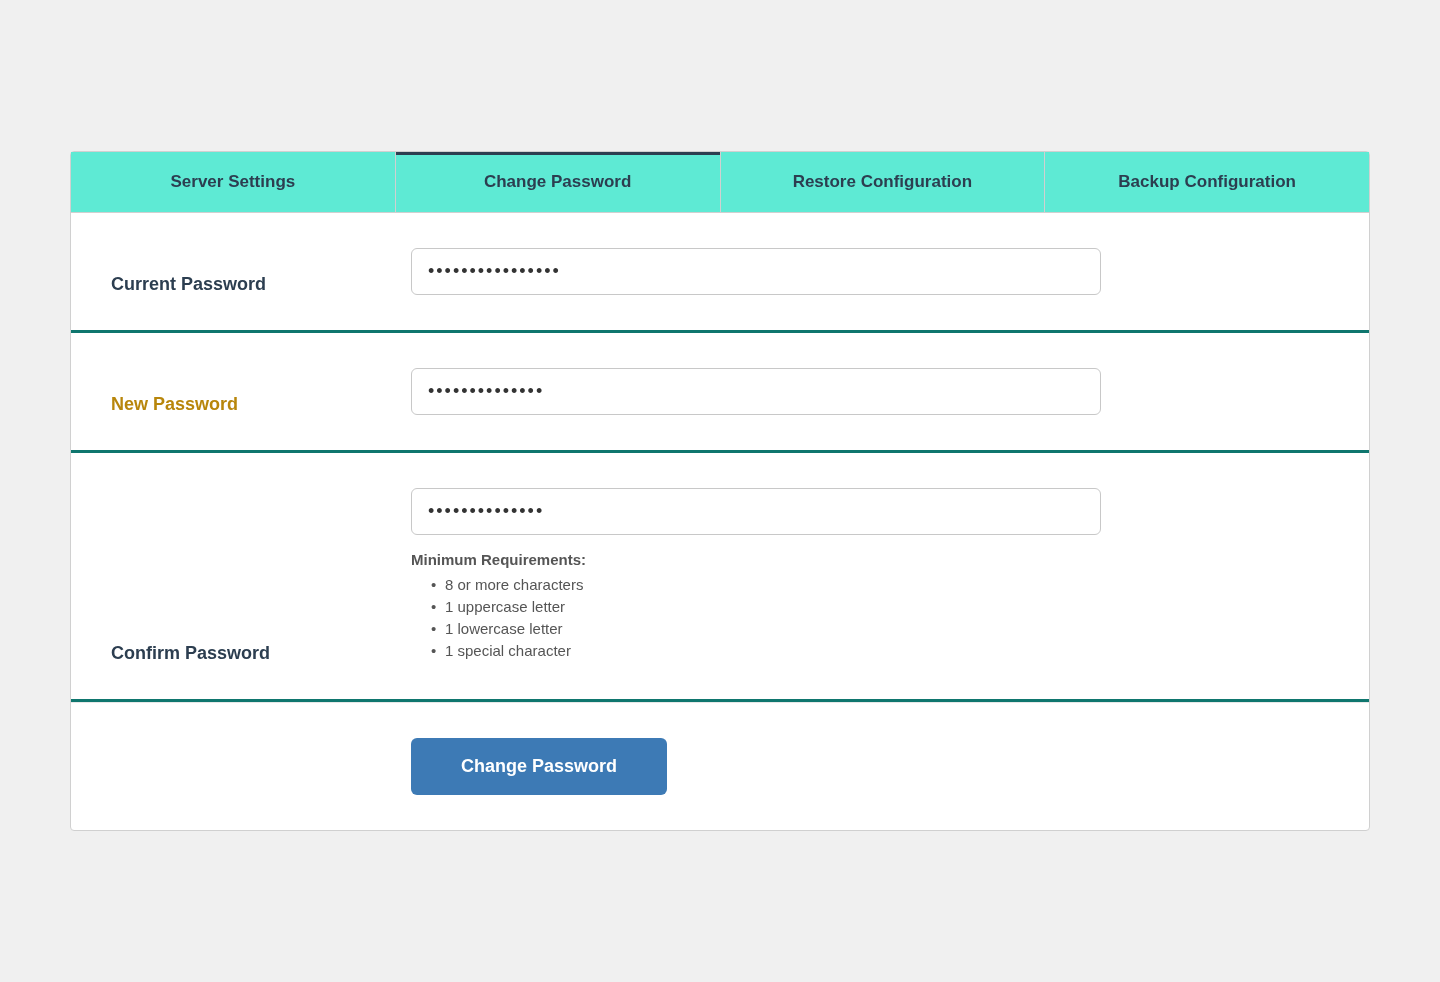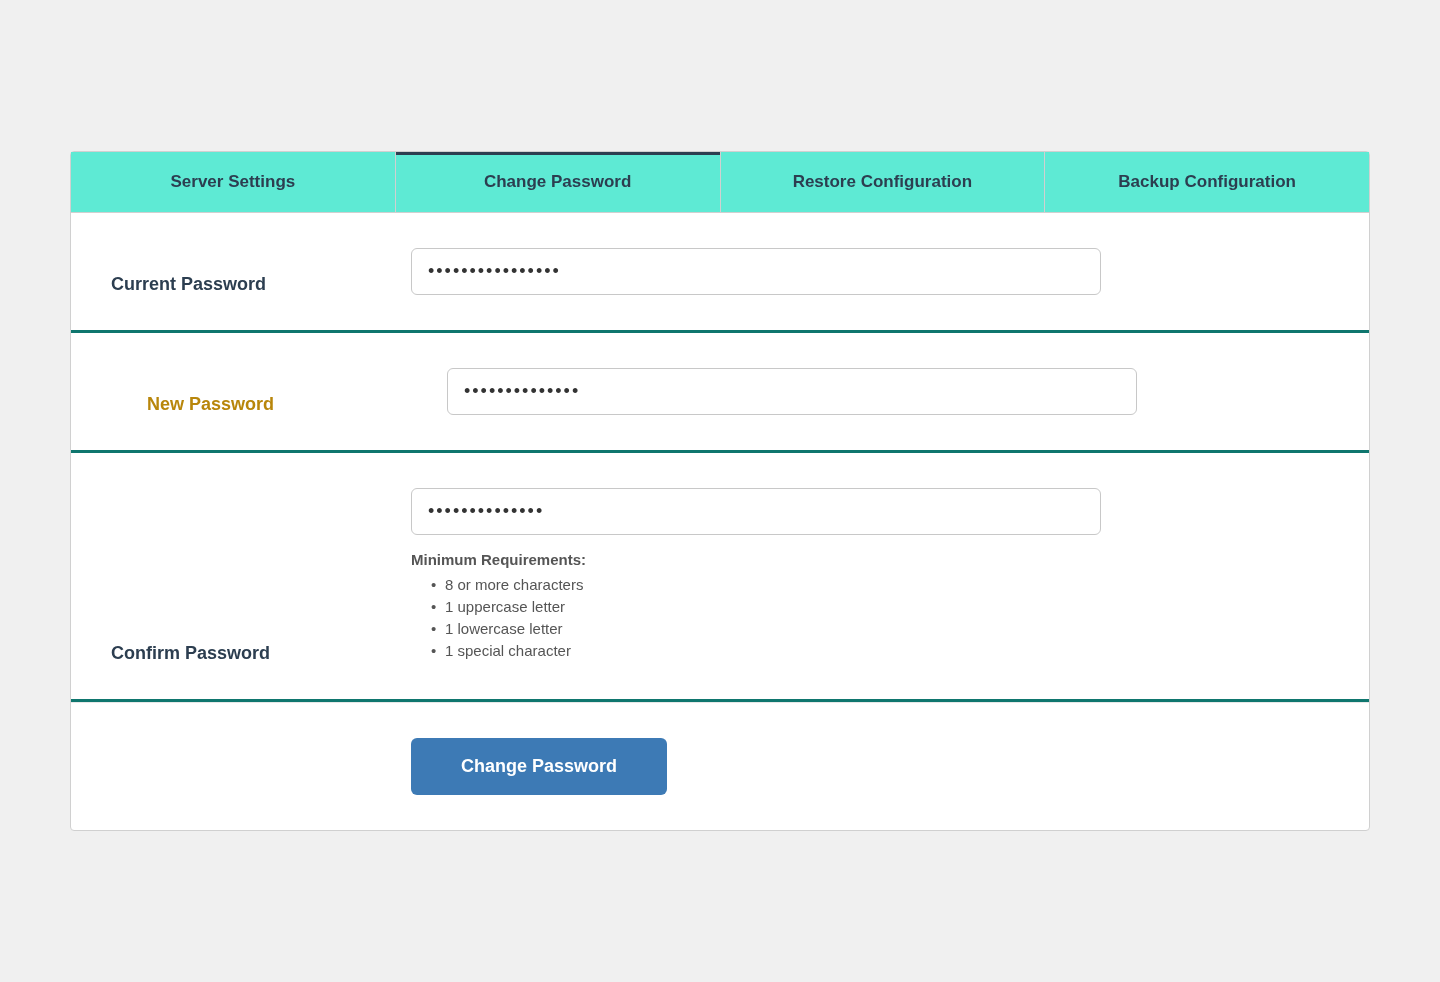--- a/index.html
+++ b/index.html
@@ -79,21 +79,20 @@
       width: 300px;
       min-width: 300px;
       font-size: 18px;
       font-weight: 700;
       color: #2c3e50;
       padding-top: 10px;
     }
 
     .field-label.highlight {
       color: #b8860b;
-      margin-left: 36px;
     }
 
     .field-content {
       flex: 1;
     }
 
     .password-input {
       width: 100%;
       max-width: 690px;
       padding: 12px 16px;

